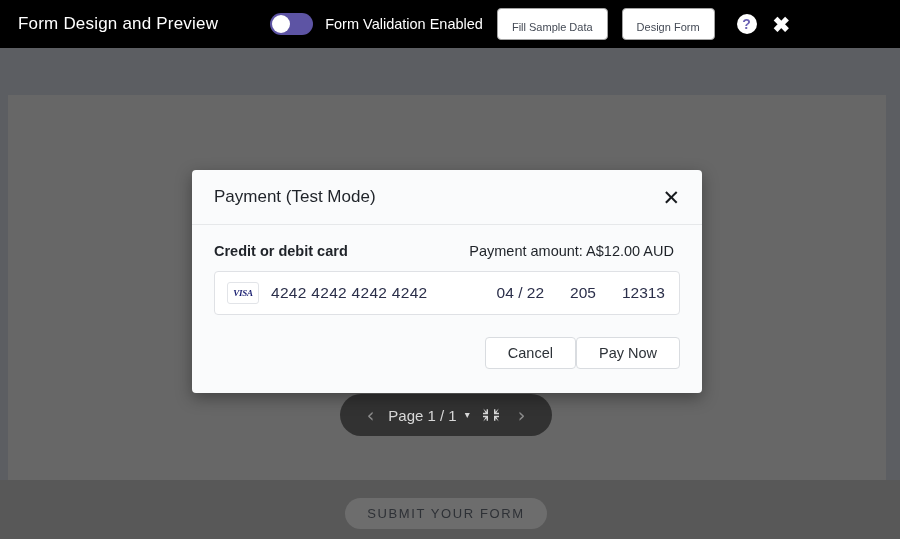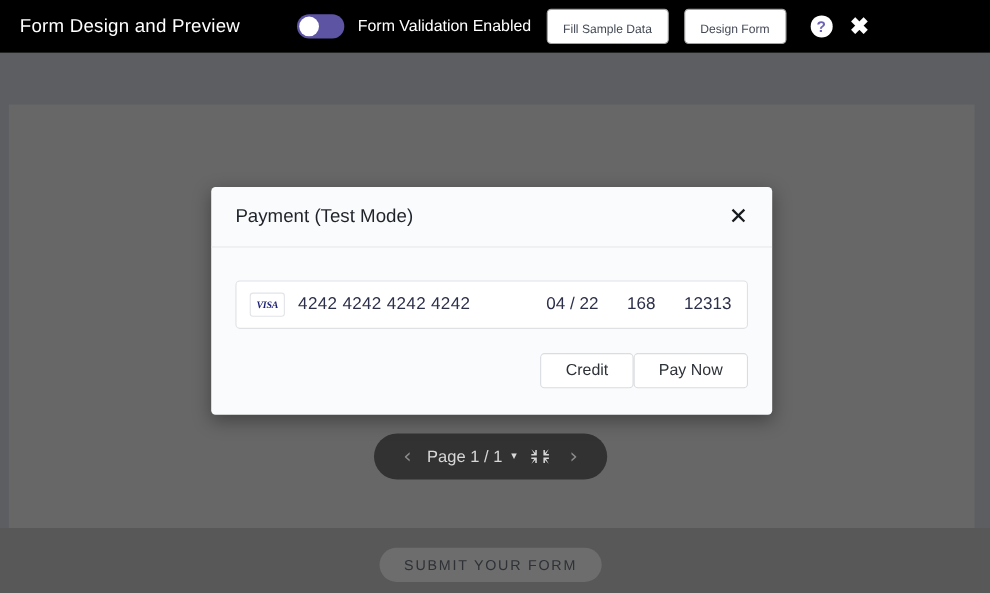--- a/index.html
+++ b/index.html
@@ -324,34 +324,38 @@
 </div>
 
 <div id="payment-modal">
 
   <div id="modal-header">
     <div id="modal-title">Payment (Test Mode)</div>
     <div id="modal-close-icon">✕</div>
   </div>
 
   <div id="modal-body">
+    <div class="row-labels">
+      <div id="card-section-label">Credit or debit card</div>
+      <div id="payment-amount">Payment amount: A$12.00 AUD</div>
+    </div>
 
     <div id="card-input-box">
       <div id="visa-badge">
         <span>VISA</span>
       </div>
       <div id="card-number">4242 4242 4242 4242</div>
       <div id="card-expiry">04 / 22</div>
-      <div id="card-cvc">168</div>
+      <div id="card-cvc">205</div>
       <div id="card-zip">12313</div>
     </div>
   </div>
 
   <div id="modal-footer">
-    <button class="modal-btn" id="cancel-button">Credit</button>
+    <button class="modal-btn" id="cancel-button">Cancel</button>
     <button class="modal-btn" id="pay-now-button">Pay Now</button>
   </div>
 </div>
 
 <div id="page-nav">
   <div class="nav-chevron">‹</div>
   <div id="page-indicator">Page 1 / 1</div>
   <div id="page-caret">▾</div>
   <svg id="collapse-icon" viewBox="0 0 18 18" aria-hidden="true">
     <g fill="#d8d8d8">

